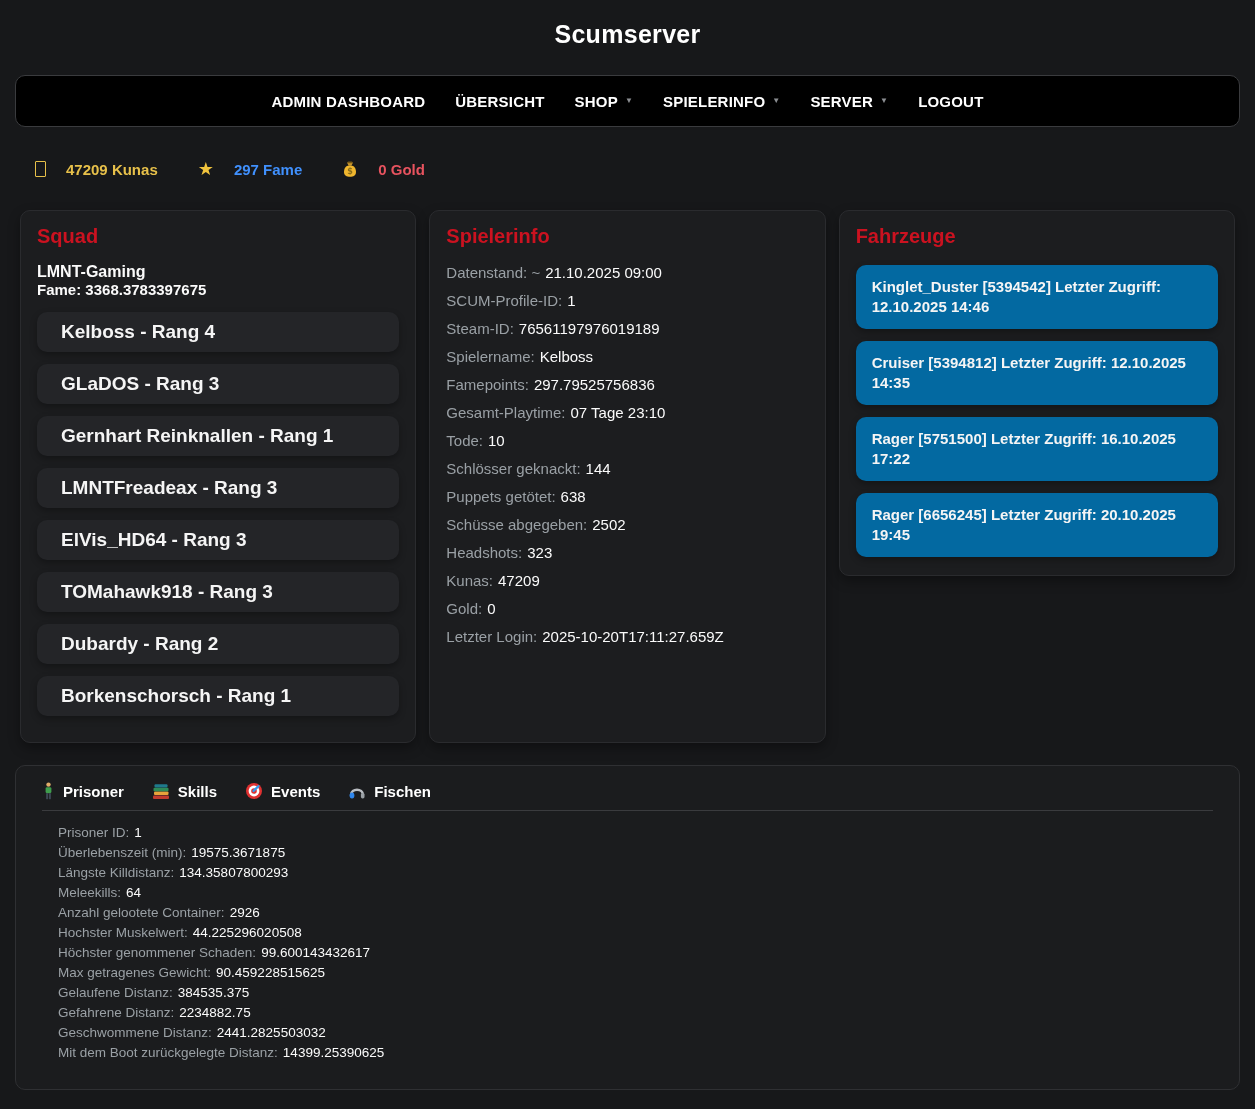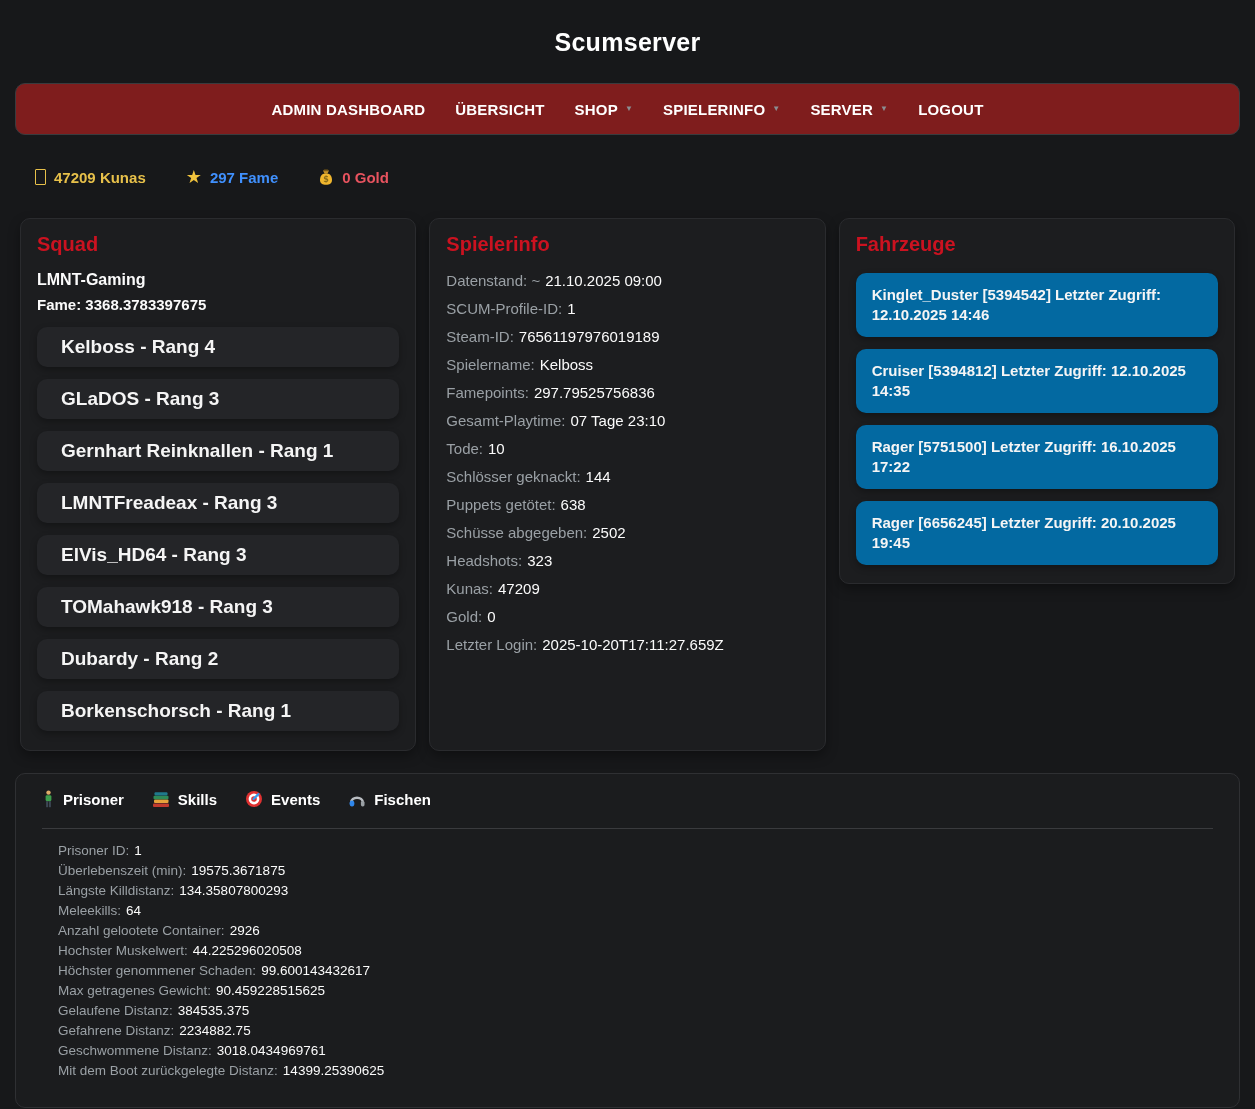--- a/index.html
+++ b/index.html
@@ -1,71 +1,71 @@
 <!DOCTYPE html>
 <html><head>
 <meta charset="utf-8">
 <style>
   html,body{margin:0;padding:0;background:#17181a;color:#e8eaed;
     font-family:"Liberation Sans","DejaVu Sans",sans-serif;}
   .page{width:1255px;margin:0 auto;}
 
   
-  .app-title{margin:8px;padding-top:20px;text-align:center;font-size:25px;
+  .app-title{margin:0;padding-top:20px;text-align:center;font-size:25px;
     font-weight:700;color:#ffffff;letter-spacing:.3px;}
 
   
-  .navbar{margin:26px 15px 0;height:50px;background:#7f1d1d;border:1px solid #3a3b3e;
+  .navbar{margin:26px 15px 0;height:50px;background:#000000;border:1px solid #3a3b3e;
     border-radius:10px;display:flex;align-items:center;justify-content:center;gap:30px;}
   .nav-item{display:flex;align-items:center;gap:7px;color:#ffffff;font-weight:700;
     font-size:15px;letter-spacing:.2px;cursor:pointer;white-space:nowrap;}
   .caret{color:#8b8e92;font-size:8px;line-height:1;}
 
   
   .wallet{margin:33px 0 0 35px;display:flex;align-items:center;gap:40px;
     font-weight:700;font-size:15px;}
-  .wallet-item{display:flex;align-items:center;gap:8px;}
+  .wallet-item{display:flex;align-items:center;gap:20px;}
   .kunas{color:#e7c04a;}
   .fame{color:#4090fd;}
   .gold{color:#e8535f;}
   .tofu{display:inline-block;width:9px;height:14px;border:1.5px solid #e7c04a;
     border-radius:1px;}
   .star{color:#f2c43d;font-size:18px;line-height:1;}
 
   
   .panels{display:flex;gap:13px;margin:32px 20px 0;align-items:flex-start;}
   .panel{flex:1;background:#1c1d1f;border:1px solid #2a2b2e;border-radius:10px;
     padding:14px 16px 18px;box-shadow:0 5px 12px rgba(0,0,0,.35);box-sizing:border-box;}
   .panel-tall{min-height:533px;}
   .panel-title{margin:0;font-size:20px;font-weight:700;color:#cb1220;}
 
   
   .squad-name{margin-top:15px;font-size:16px;font-weight:700;color:#fbfbfb;}
-  .squad-fame{margin-top:7px;font-size:15px;font-weight:700;color:#fbfbfb;}
+  .squad-fame{font-size:15px;font-weight:700;color:#fbfbfb;}
   .members{margin-top:14px;}
   .member{background:#242528;border-radius:10px;height:40px;display:flex;align-items:center;
     padding:0 24px;font-weight:600;font-size:19px;color:#f5f5f5;margin-top:12px;
     box-shadow:0 3px 7px rgba(0,0,0,.3);}
 
   
   .info-rows{margin-top:15px;}
   .info-row{line-height:20px;margin-top:8px;font-size:15px;}
   .lbl{color:#9aa0a5;}
   .val{color:#fbfbfb;font-weight:400;margin-left:5px;}
 
   
   .vehicles{margin-top:17px;}
   .vehicle{background:#0369a1;border-radius:10px;padding:12px 16px;font-weight:600;
     font-size:15px;line-height:20px;color:#f5f5f5;margin-top:12px;
     box-shadow:0 3px 7px rgba(0,0,0,.3);}
 
   
   .details{margin:22px 15px 7px;background:#1b1c1e;border:1px solid #2f3033;
     border-radius:10px;padding:16px 26px 26px;}
-  .tabs{display:flex;gap:28px;border-bottom:1px solid #3a3b3e;padding-bottom:20px;}
+  .tabs{display:flex;gap:28px;border-bottom:1px solid #3a3b3e;padding-bottom:10px;}
   .tab{display:flex;align-items:center;gap:8px;color:#ffffff;font-weight:600;
     font-size:15px;cursor:pointer;}
   .tab svg{display:block;}
   .detail-rows{margin-top:12px;margin-left:16px;}
   .detail-row{font-size:13.5px;line-height:20px;}
 </style>
 </head>
 <body>
 
 <div class="page">
@@ -323,21 +323,21 @@
 
         <div class="detail-row">
           <span class="lbl">Gelaufene Distanz:</span><span class="val">384535.375</span>
         </div>
 
         <div class="detail-row">
           <span class="lbl">Gefahrene Distanz:</span><span class="val">2234882.75</span>
         </div>
 
         <div class="detail-row">
-          <span class="lbl">Geschwommene Distanz:</span><span class="val">3018.0434969761</span>
+          <span class="lbl">Geschwommene Distanz:</span><span class="val">2441.2825503032</span>
         </div>
 
         <div class="detail-row">
           <span class="lbl">Mit dem Boot zurückgelegte Distanz:</span><span class="val">14399.25390625</span>
         </div>
       </div>
   </section>
 
 </div>
 

